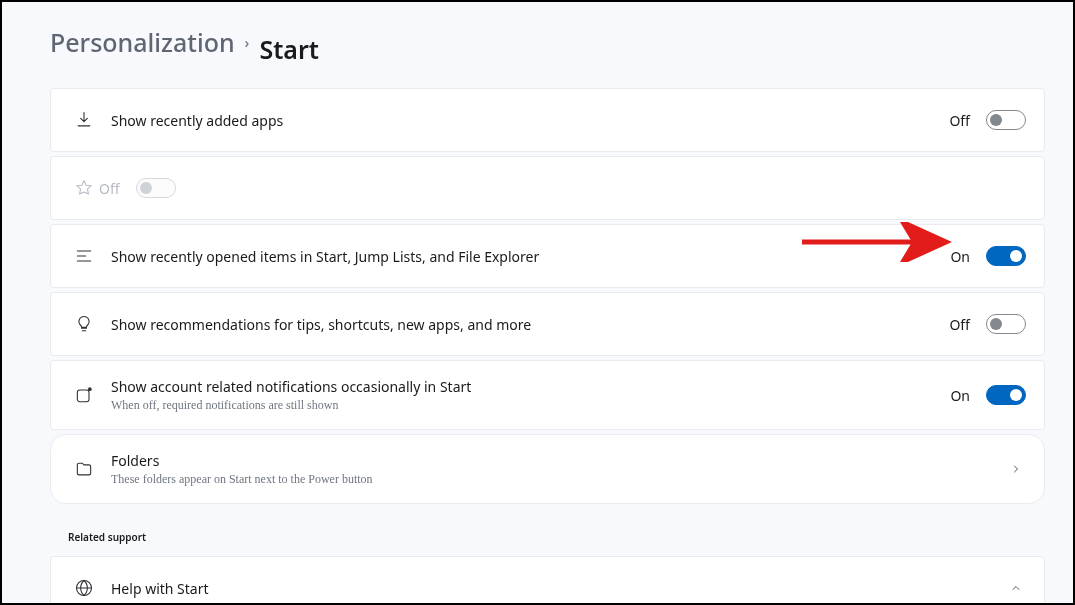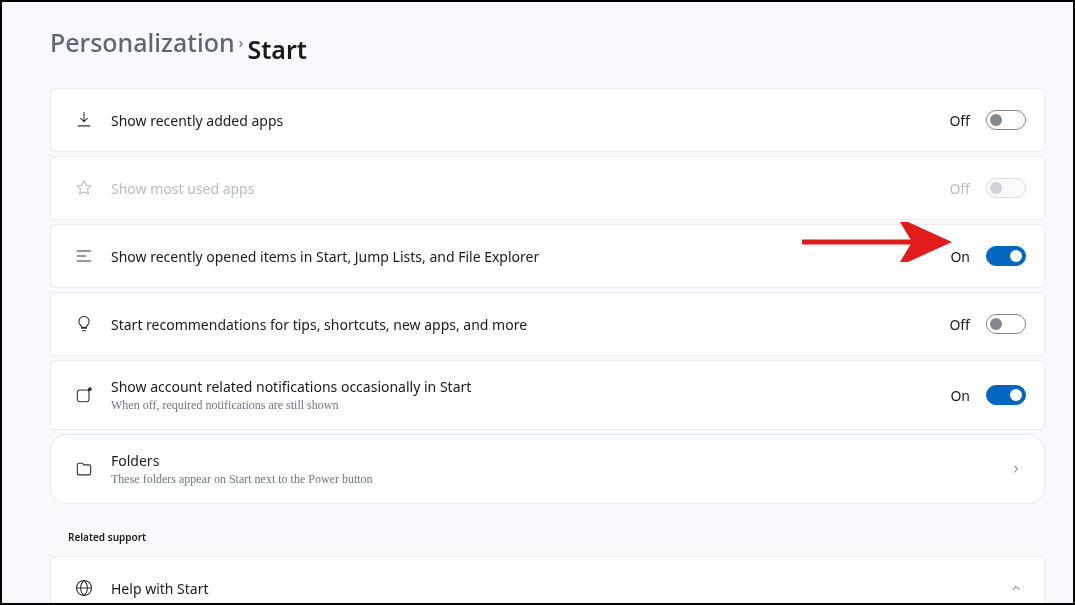--- a/index.html
+++ b/index.html
@@ -17,21 +17,21 @@
     body {
       border: 2px solid #000;
       position: relative;
     }
     .page {
       padding: 16px 28px 0 48px;
     }
     .breadcrumb {
       display: flex;
       align-items: center;
-      gap: 4px;
+      gap: 10px;
       margin-bottom: 22px;
       font-size: 25px;
       color: #5f6673;
     }
     .breadcrumb-parent {
       color: #5f6673;
       font-weight: 550;
       cursor: pointer;
     }
     .breadcrumb-sep {
@@ -194,23 +194,20 @@
       <div class="toggle off"></div>
     </div>
   </div>
 
   <div class="card disabled">
     <span class="icon-slot">
       <svg viewBox="0 0 24 24">
           <path d="M12 3l2.6 5.6 6 .6-4.5 4.1 1.3 6L12 16.8 6.6 19.3l1.3-6L3.4 9.2l6-.6L12 3z" stroke-linejoin="round"></path>
         </svg>
     </span>
-    <div class="text-col">
-      <div class="card-title">Show most used apps</div>
-    </div>
     <div class="right-col">
       <span class="state-label">Off</span>
       <div class="toggle disabled"></div>
     </div>
   </div>
 
   <div class="card">
     <span class="icon-slot">
       <svg viewBox="0 0 24 24">
           <path d="M4 6h16M4 12h10M4 18h16" stroke-linecap="round"></path>
@@ -225,21 +222,21 @@
     </div>
   </div>
 
   <div class="card">
     <span class="icon-slot">
       <svg viewBox="0 0 24 24">
           <path d="M10 20h4M9 17h6M12 3a6 6 0 0 0-4 10.5c.8.8 1 1.5 1 2.5h6c0-1 .2-1.7 1-2.5A6 6 0 0 0 12 3z" stroke-linejoin="round" stroke-linecap="round"></path>
         </svg>
     </span>
     <div class="text-col">
-      <div class="card-title">Start recommendations for tips, shortcuts, new apps, and more</div>
+      <div class="card-title">Show recommendations for tips, shortcuts, new apps, and more</div>
     </div>
     <div class="right-col">
       <span class="state-label">Off</span>
       <div class="toggle off"></div>
     </div>
   </div>
 
   <div class="card">
     <span class="icon-slot">
       <svg viewBox="0 0 24 24">

